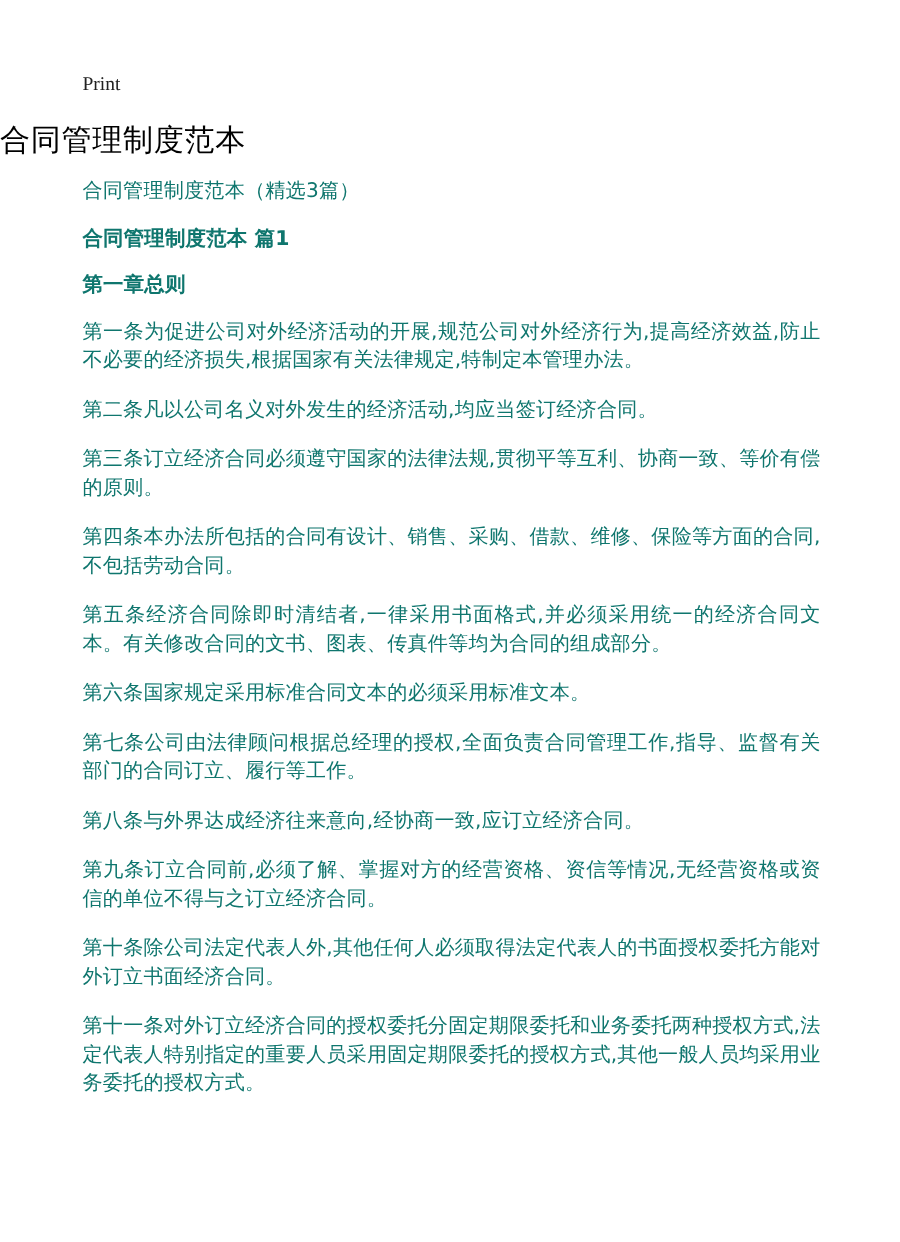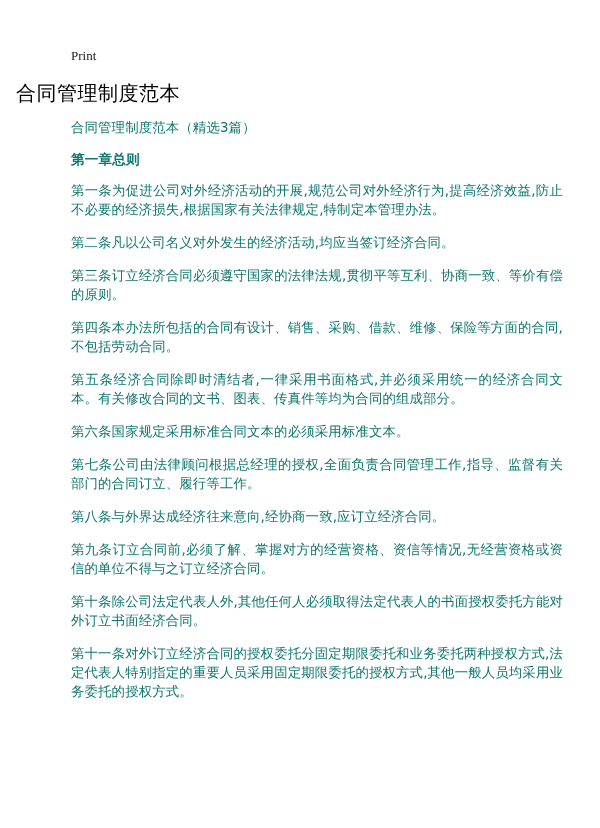--- a/index.html
+++ b/index.html
@@ -1,21 +1,21 @@
 <!DOCTYPE html>
 <html><head>
 <meta charset="utf-8">
 <style>
   html, body { margin: 0; padding: 0; background: #ffffff; }
   body {
     width: 600px; height: 828px; overflow: hidden; position: relative;
     color: #111111;
     font-family: "DejaVu Sans", "Liberation Sans", sans-serif;
   }
-  .page { position: absolute; left: 16px; top: 0; width: 484px; height: 828px; }
+  .page { position: absolute; left: 0; top: 0; width: 484px; height: 828px; }
   .print-label {
     position: absolute; left: 55px; top: 48px;
     font-family: "Liberation Serif", "DejaVu Serif", serif;
     font-size: 13px; color: #222;
   }
   .doc-title {
     position: absolute; left: 0; top: 80px; width: 600px; 
     font-size: 20px; font-weight: normal; color: #000; margin: 0; letter-spacing: 0.5px;
   }
   .content {
@@ -28,20 +28,21 @@
 </style>
 </head>
 <body>
 
 <div class="page">
   <div class="print-label">Print</div>
   <h1 class="doc-title">合同管理制度范本</h1>
 
   <div class="content">
     <p class="subtitle">合同管理制度范本（精选3篇）</p>
+    <p class="heading">合同管理制度范本 篇1</p>
 
     <p class="heading">第一章总则</p>
     <p>第一条为促进公司对外经济活动的开展,规范公司对外经济行为,提高经济效益,防止不必要的经济损失,根据国家有关法律规定,特制定本管理办法。</p>
     <p>第二条凡以公司名义对外发生的经济活动,均应当签订经济合同。</p>
     <p>第三条订立经济合同必须遵守国家的法律法规,贯彻平等互利、协商一致、等价有偿的原则。</p>
     <p>第四条本办法所包括的合同有设计、销售、采购、借款、维修、保险等方面的合同,不包括劳动合同。</p>
     <p>第五条经济合同除即时清结者,一律采用书面格式,并必须采用统一的经济合同文本。有关修改合同的文书、图表、传真件等均为合同的组成部分。</p>
     <p>第六条国家规定采用标准合同文本的必须采用标准文本。</p>
     <p>第七条公司由法律顾问根据总经理的授权,全面负责合同管理工作,指导、监督有关部门的合同订立、履行等工作。</p>
 

